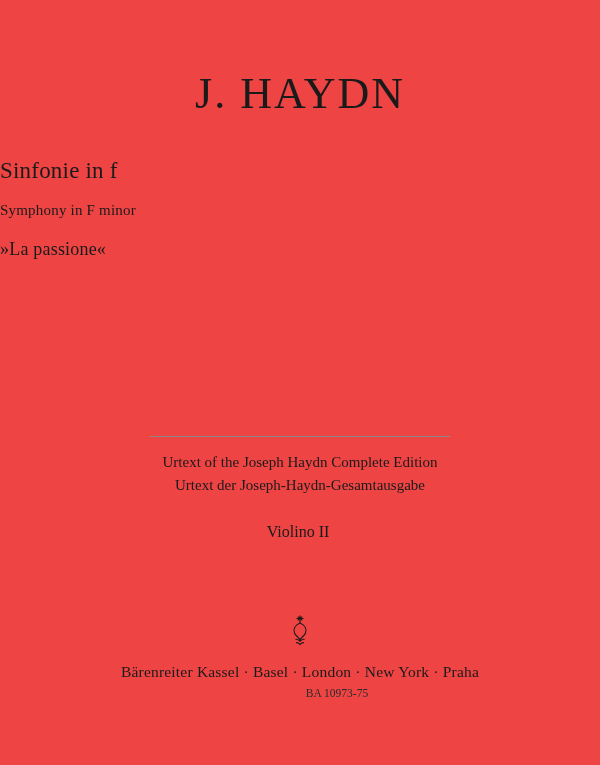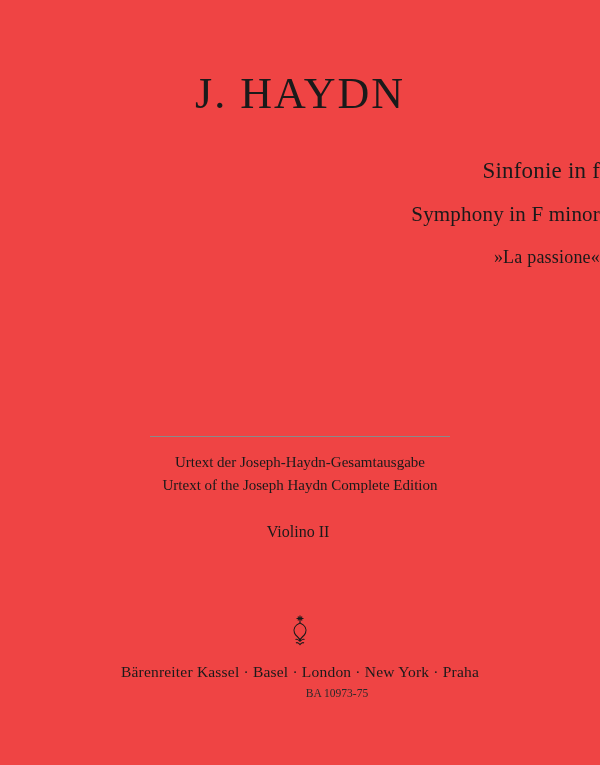--- a/index.html
+++ b/index.html
@@ -30,29 +30,29 @@
     font-size: 44px;
     letter-spacing: 2px;
     font-weight: 400;
     font-family: "Liberation Serif", serif;
   }
   .title-block {
     position: absolute;
     top: 158px;
     left: 0;
     width: 600px;
-    text-align: right;
+    text-align: left;
   }
   .title-de {
     font-size: 23px;
     margin-bottom: 18px;
     letter-spacing: 0.2px;
   }
   .title-en {
-    font-size: 21px;
+    font-size: 15px;
     margin-bottom: 20px;
     letter-spacing: 0.2px;
   }
   .nickname {
     font-size: 18px;
     margin-bottom: 16px;
     letter-spacing: 0.2px;
   }
   .catalogue {
     font-size: 16px;
@@ -122,22 +122,22 @@
 
   <div class="title-block">
     <div class="title-de">Sinfonie in f</div>
     <div class="title-en">Symphony in F minor</div>
     <div class="nickname">»La passione«</div>
   </div>
 
   <div class="rule"></div>
 
   <div class="urtext">
+    <div>Urtext of the Joseph Haydn Complete Edition</div>
     <div>Urtext der Joseph-Haydn-Gesamtausgabe</div>
-    <div>Urtext of the Joseph Haydn Complete Edition</div>
   </div>
 
   <div class="part-name">Violino II</div>
 
   <div class="logo">
     <span>
       <svg width="26" height="34" viewBox="0 0 26 34" xmlns="http://www.w3.org/2000/svg">
         <g fill="none" stroke="#1a1a1a" stroke-width="1.1">
           <path d="M13 1.5 L13 9"></path>
           <path d="M9.5 4.5 L16.5 4.5"></path>

